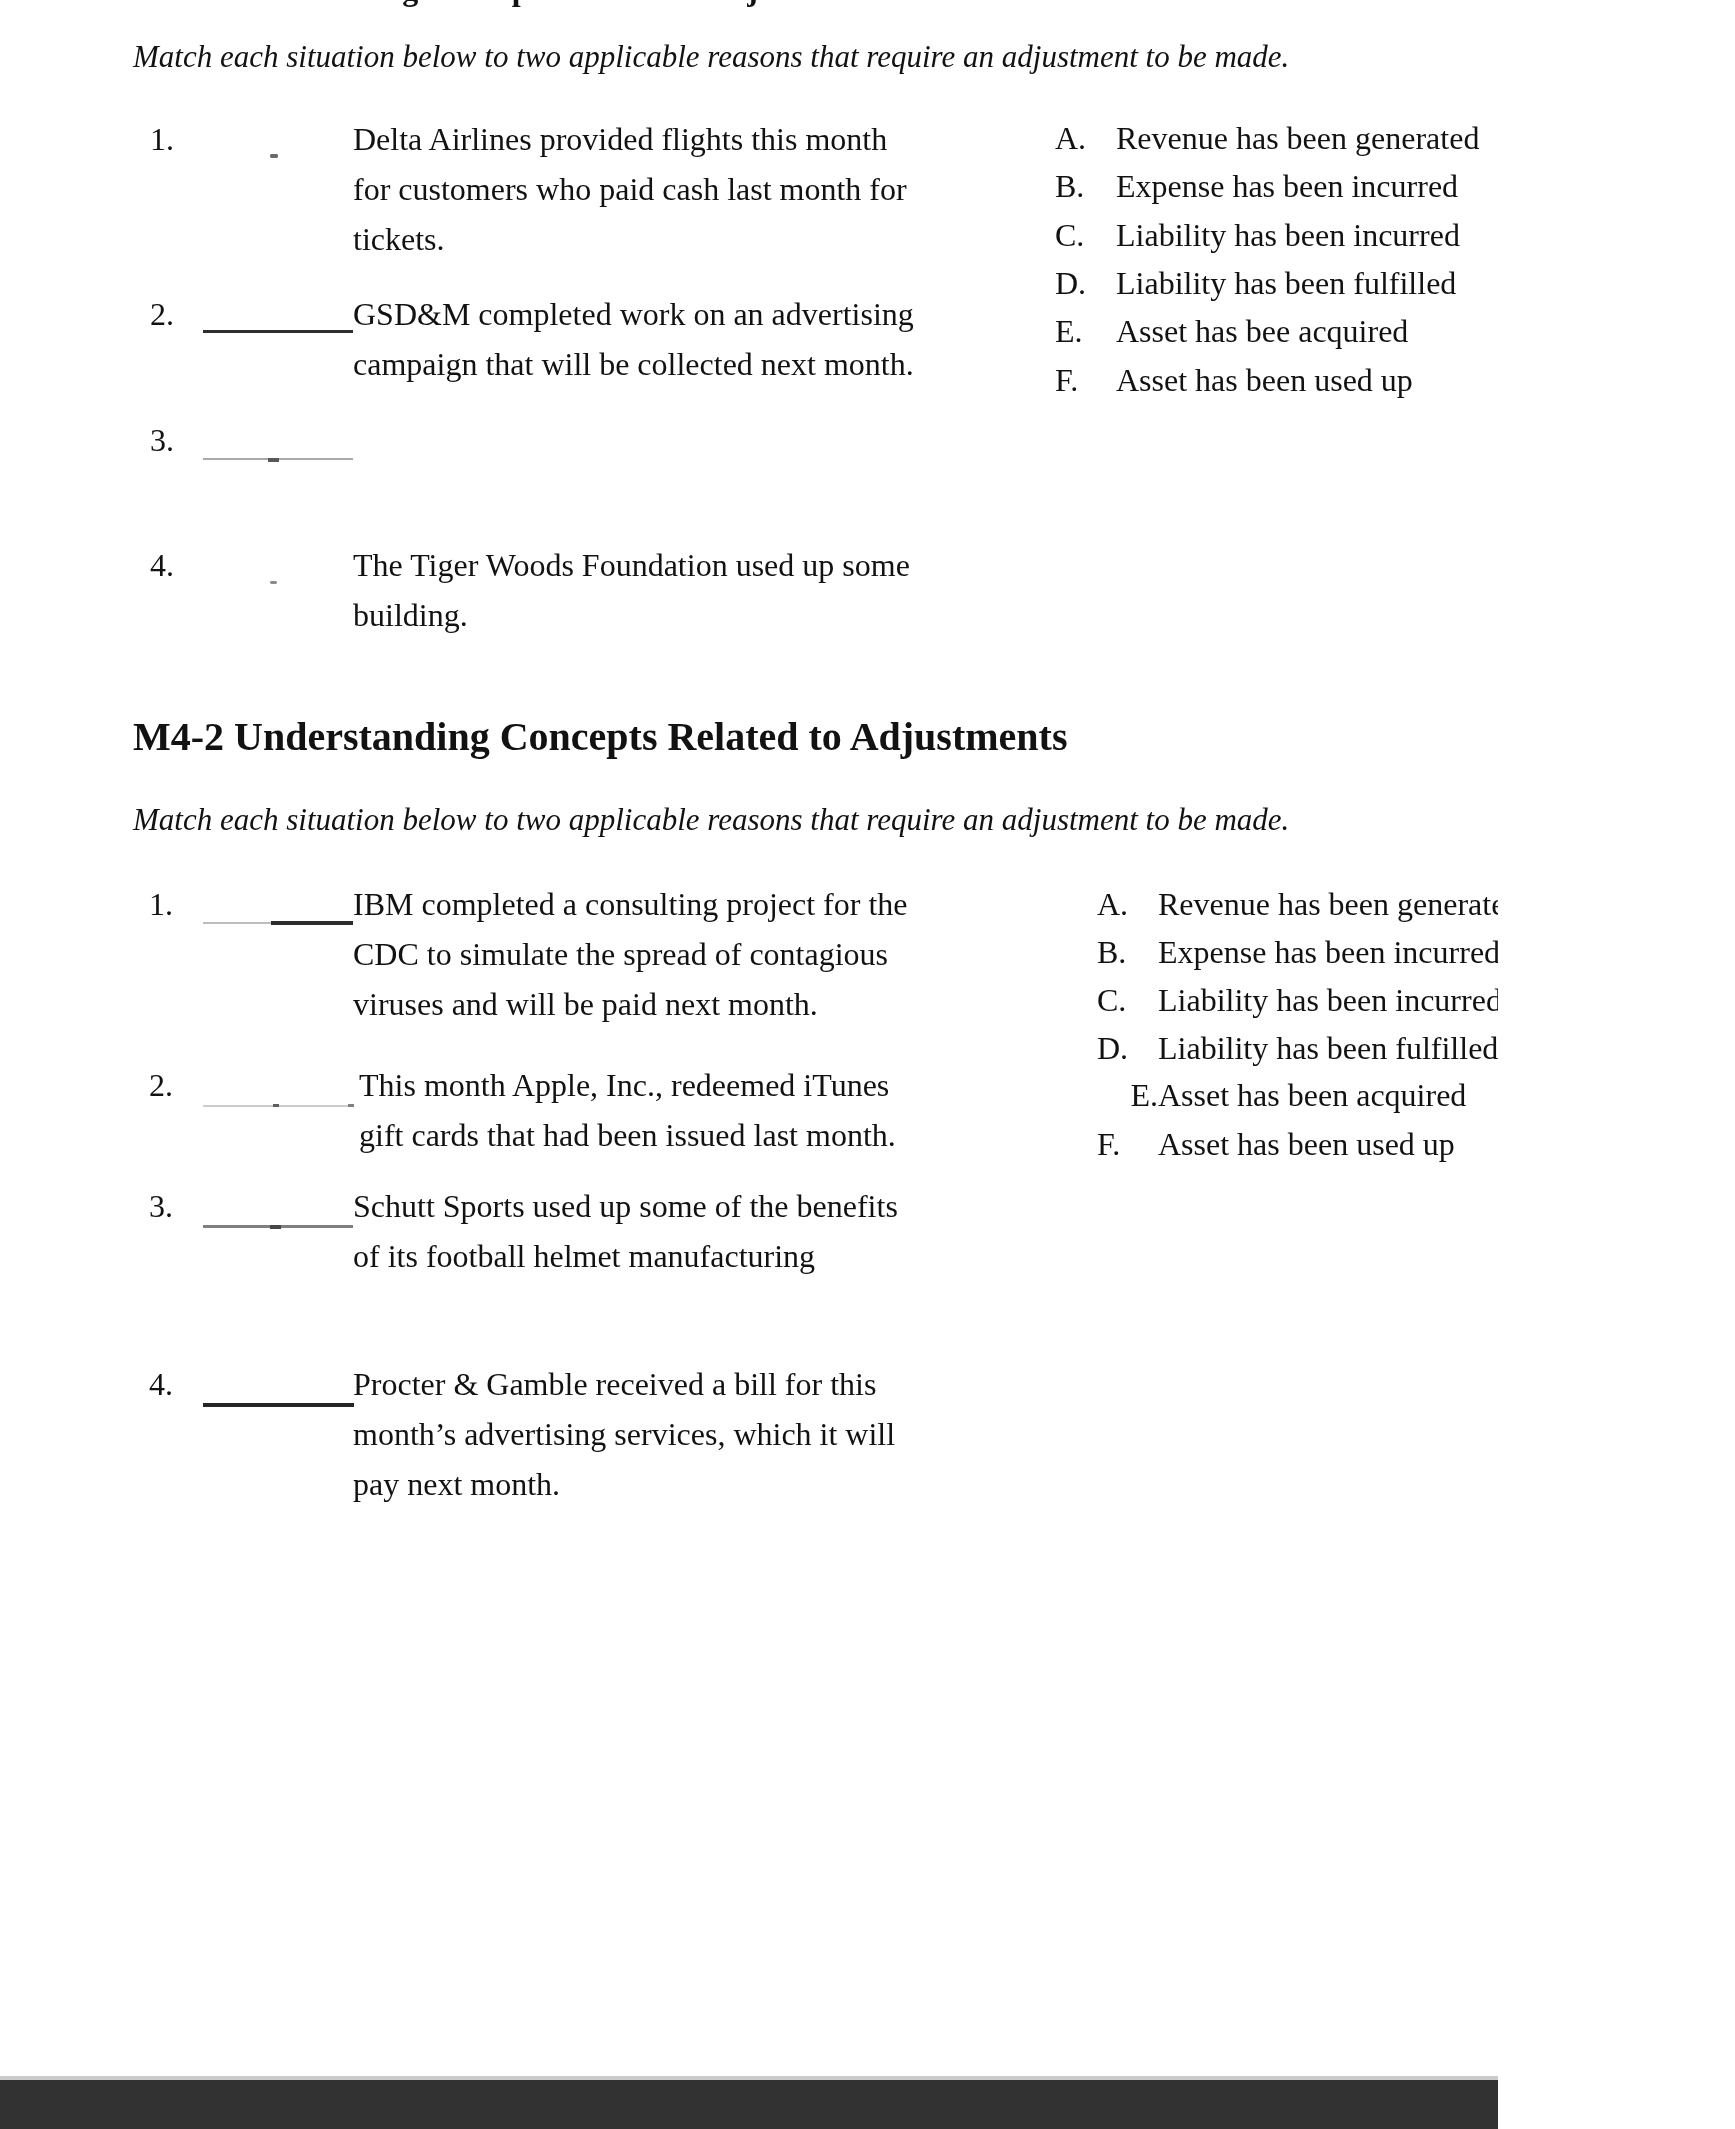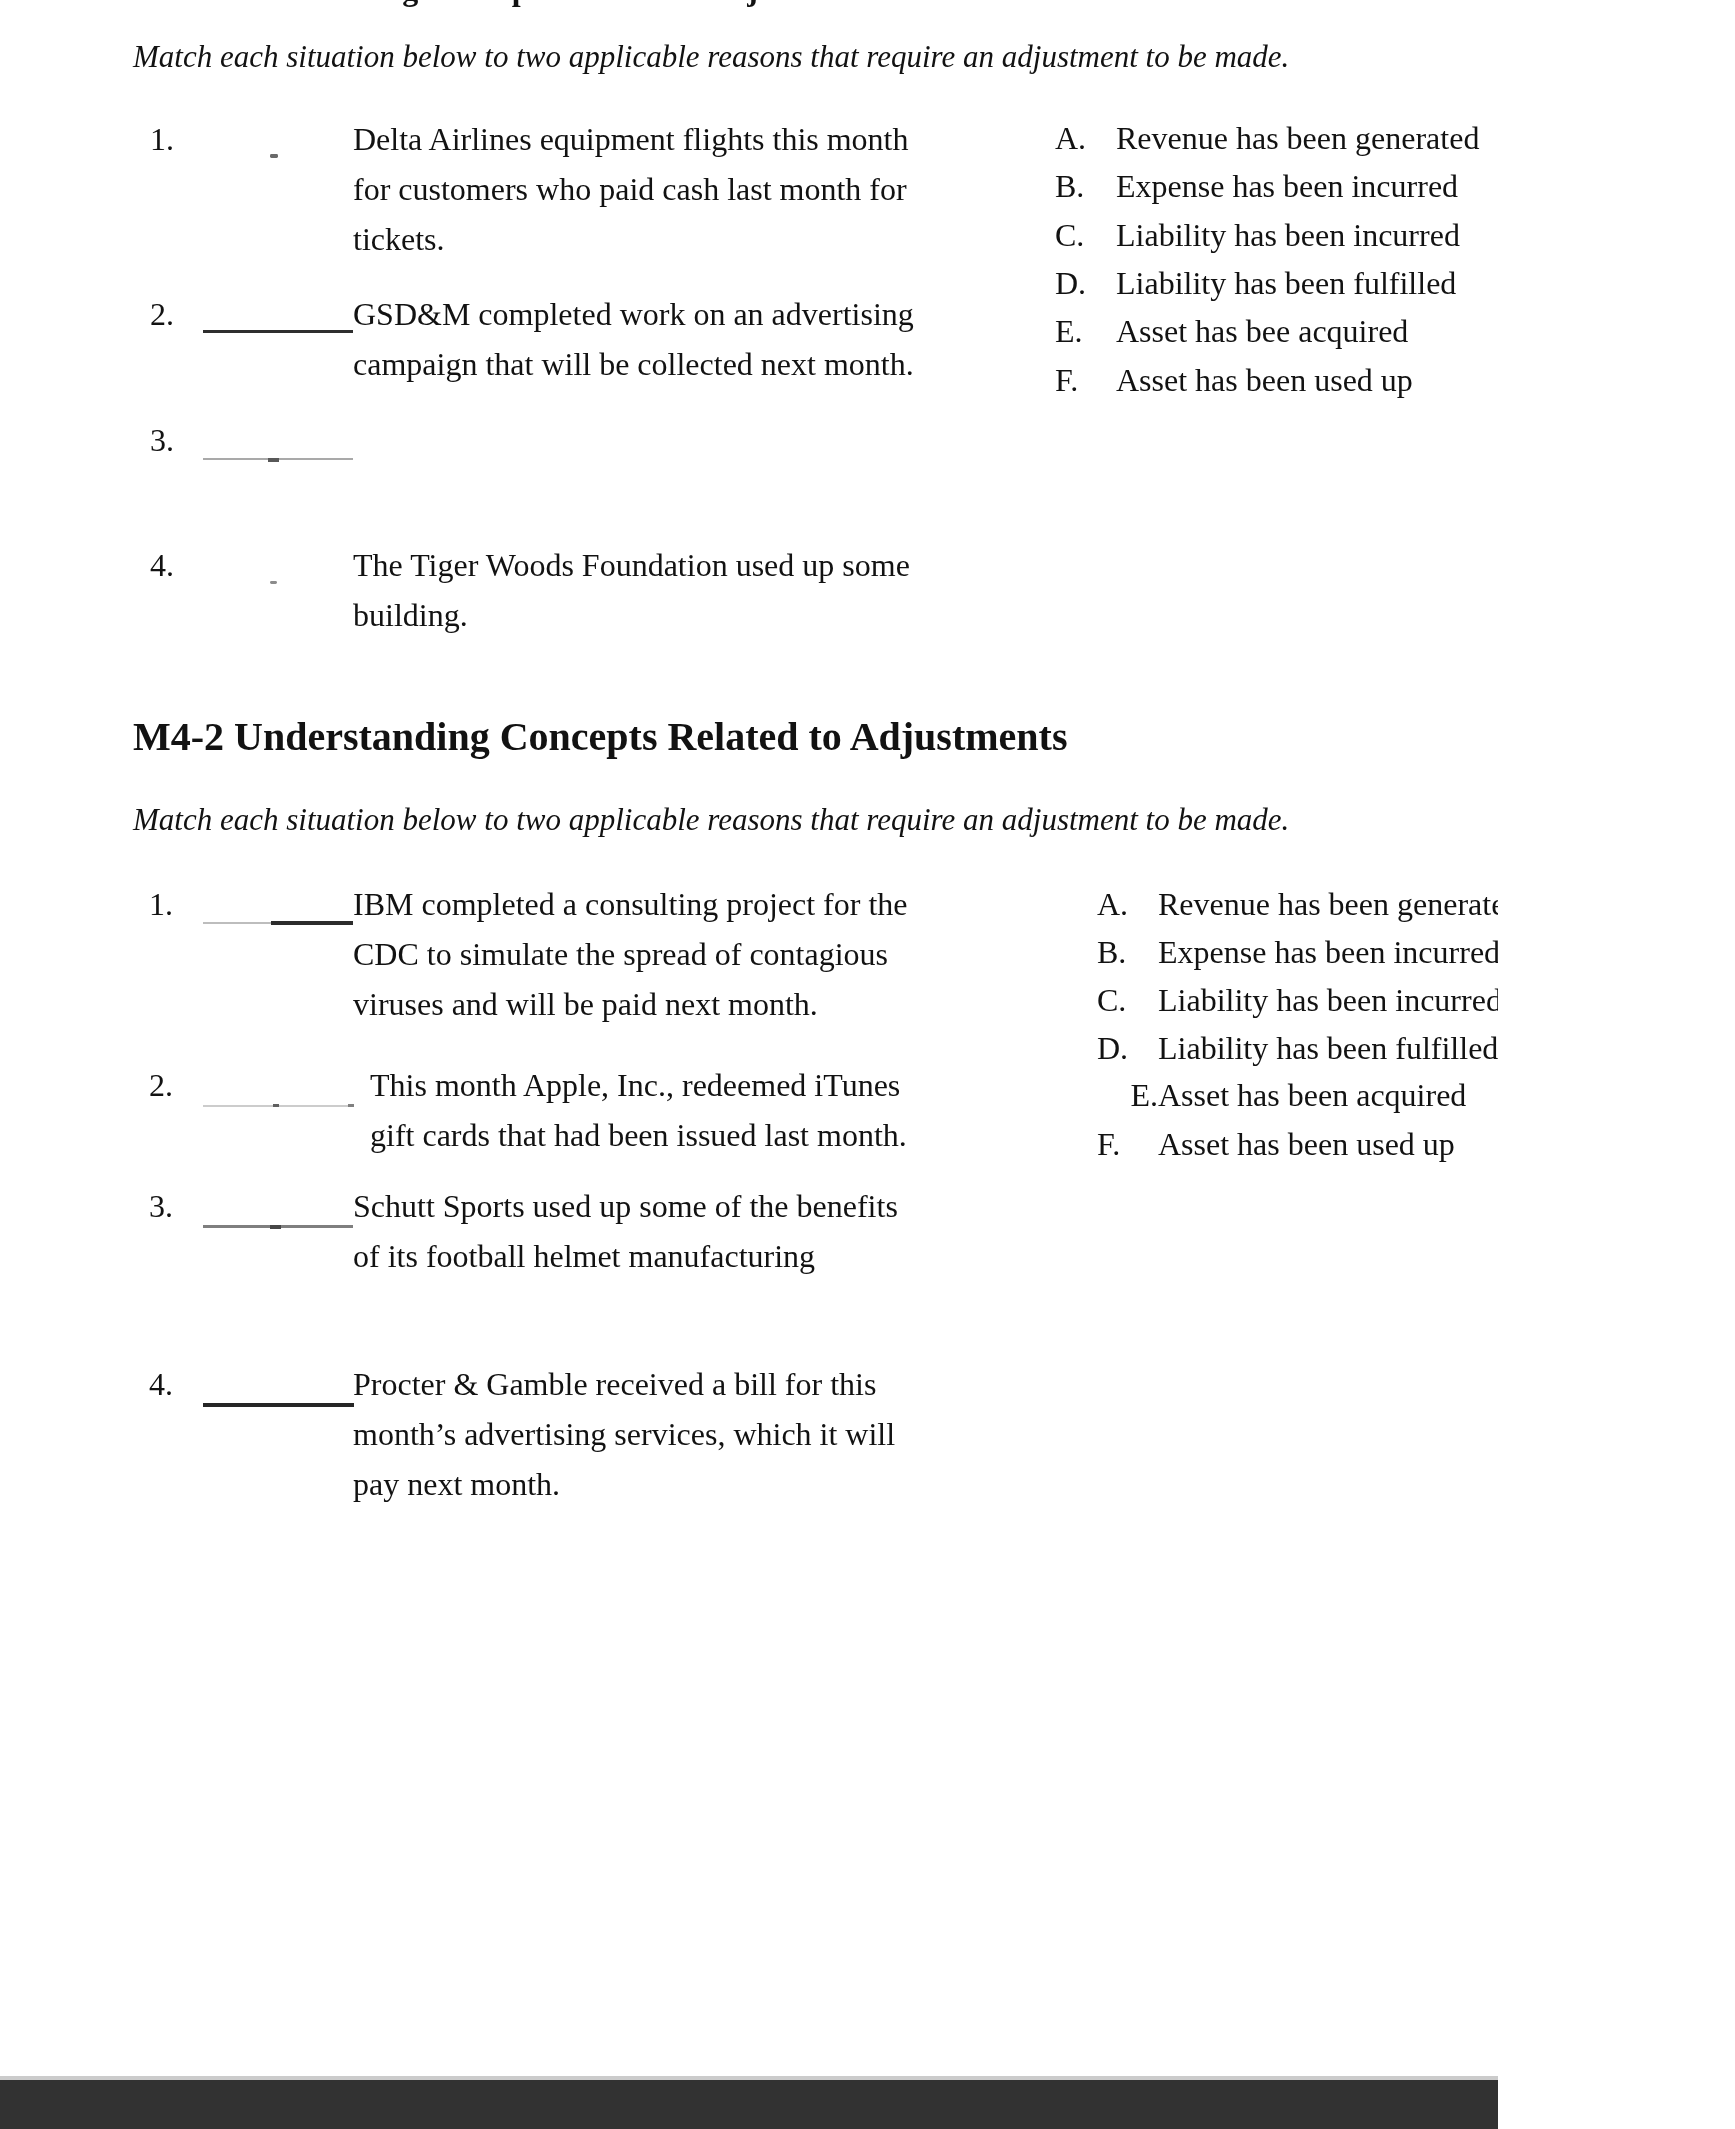--- a/index.html
+++ b/index.html
@@ -46,21 +46,21 @@
 
 <div class="page">
 
   <div class="cut-title">M4-1 Understanding Concepts Related to Adjustments</div>
 
   <div class="abs instr" style="left:133px; top:38px;">Match each situation below to two applicable reasons that require an adjustment to be made.</div>
 
   <div class="abs num" style="left:150px; top:114px;">1.</div>
   <div class="blank" style="left:270px; top:154px; width:7.7px; height:3.5px; background:#6a6a6a; border-radius:1.4px;"></div>
   <div class="abs lines" style="left:353px; top:114px;">
-    <div>Delta Airlines equipment flights this month</div>
+    <div>Delta Airlines provided flights this month</div>
     <div>for customers who paid cash last month for</div>
     <div>tickets.</div>
   </div>
 
   <div class="abs num" style="left:150px; top:289px;">2.</div>
   <div class="blank" style="left:203px; top:330px; width:150px; height:2.8px; background:#2e2e2e;"></div>
   <div class="abs lines" style="left:353px; top:289px;">
     <div>GSD&amp;M completed work on an advertising</div>
     <div>campaign that will be collected next month.</div>
   </div>
@@ -92,21 +92,21 @@
   <div class="abs lines" style="left:353px; top:879px;">
     <div>IBM completed a consulting project for the</div>
     <div>CDC to simulate the spread of contagious</div>
     <div>viruses and will be paid next month.</div>
   </div>
 
   <div class="abs num" style="left:149px; top:1060px;">2.</div>
   <div class="blank" style="left:203px; top:1105px; width:150px; height:2.1px; background:#cccccc;"></div>
   <div class="blank" style="left:273px; top:1104px; width:6.3px; height:2.8px; background:#5f5f5f;"></div>
   <div class="blank" style="left:348px; top:1104px; width:5.6px; height:2.8px; background:#808080;"></div>
-  <div class="abs lines" style="left:370px; top:1060px;">
+  <div class="abs lines" style="left:359px; top:1060px;">
     <div>This month Apple, Inc., redeemed iTunes</div>
     <div>gift cards that had been issued last month.</div>
   </div>
 
   <div class="abs num" style="left:149px; top:1181px;">3.</div>
   <div class="blank" style="left:203px; top:1225px; width:150px; height:2.8px; background:#7f7f7f;"></div>
   <div class="blank" style="left:270px; top:1225px; width:10.5px; height:3.5px; background:#474747;"></div>
   <div class="abs lines" style="left:353px; top:1181px;">
     <div>Schutt Sports used up some of the benefits</div>
     <div>of its football helmet manufacturing</div>

